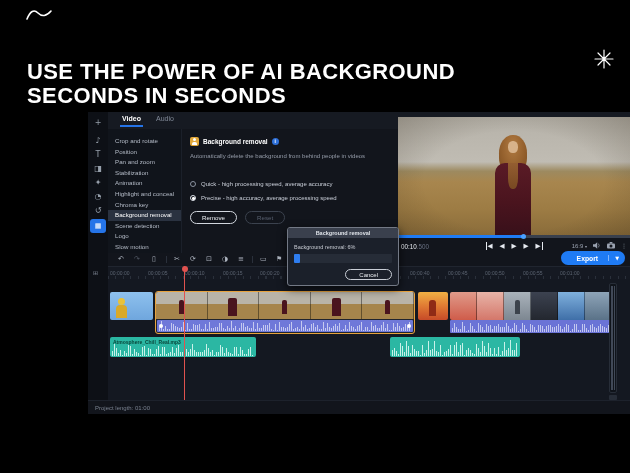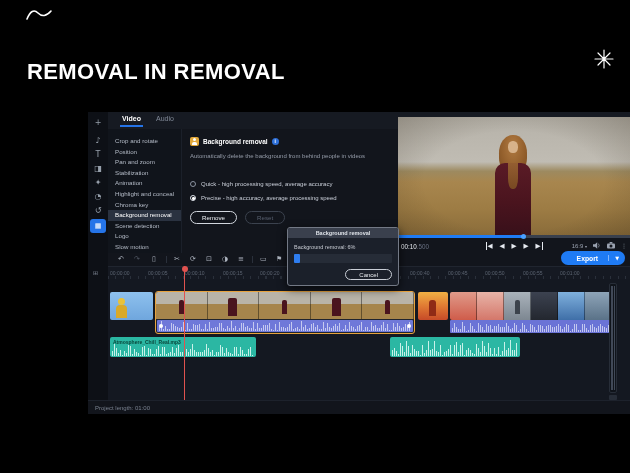--- a/index.html
+++ b/index.html
@@ -192,21 +192,22 @@
 <div id="stage">
 
   <svg class="squiggle" width="28" height="18" viewBox="0 0 28 18">
     <path d="M2 14 Q7 2 13 8 T26 6" stroke="#fff" stroke-width="1.6" fill="none" stroke-linecap="round"></path>
   </svg>
   <svg class="sparkle" width="20" height="20" viewBox="0 0 20 20">
     <path d="M10 1 L10 19 M1 10 L19 10 M4 4 L16 16 M16 4 L4 16" stroke="#fff" stroke-width="1.2" stroke-linecap="round"></path>
   </svg>
 
   <div class="hero">
-    <div>REMOVAL IN REMOVAL</div>
+    <div>USE THE POWER OF AI BACKGROUND</div>
+    <div>SECONDS IN SECONDS</div>
   </div>
 
   <div class="app">
 
     <div class="rail">
       <span class="ricon g" style="top:4px">+</span>
       <span class="ricon g" style="top:22px">♪</span>
       <span class="ricon g" style="top:36px">T</span>
       <span class="ricon g" style="top:50px">◨</span>
       <span class="ricon g" style="top:64px">✦</span>

